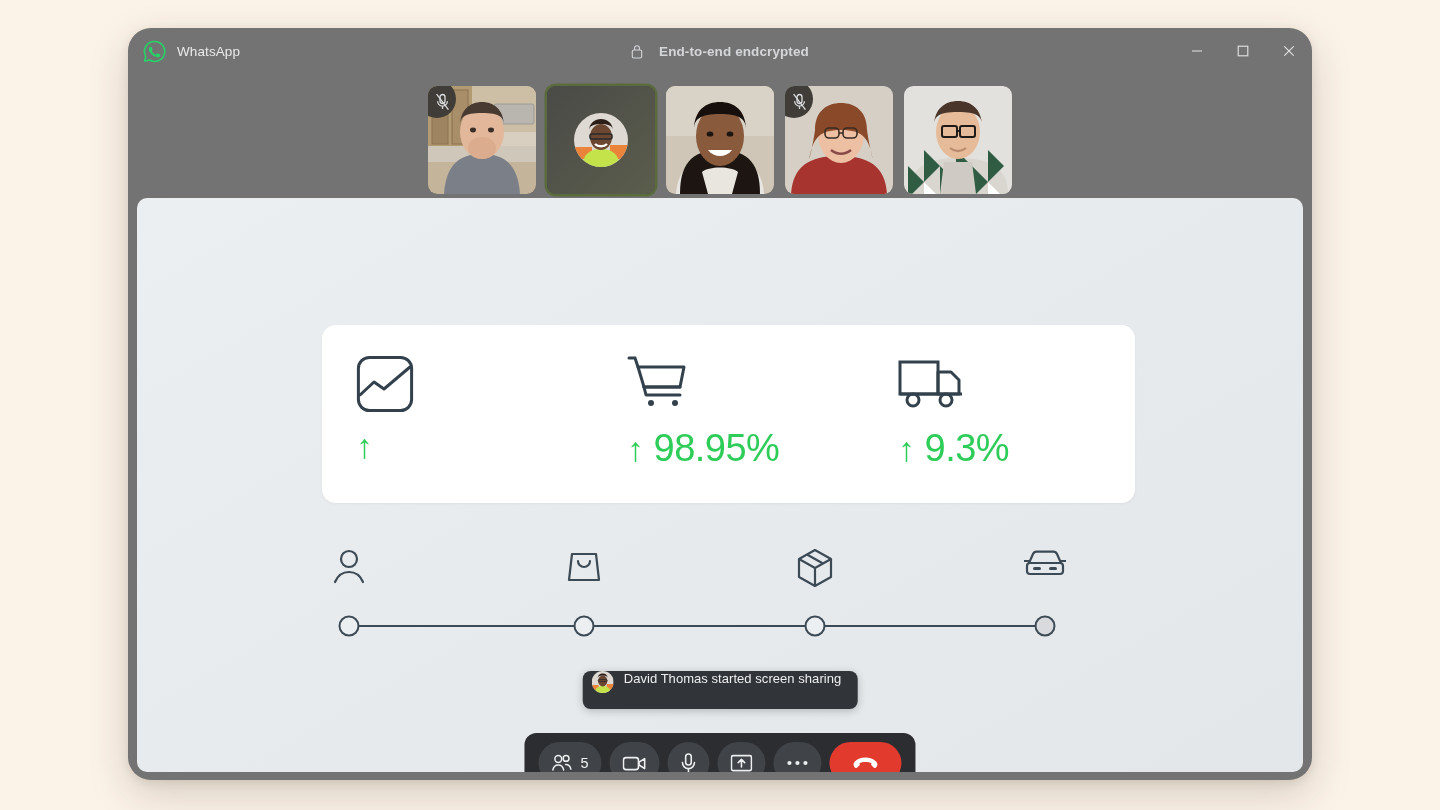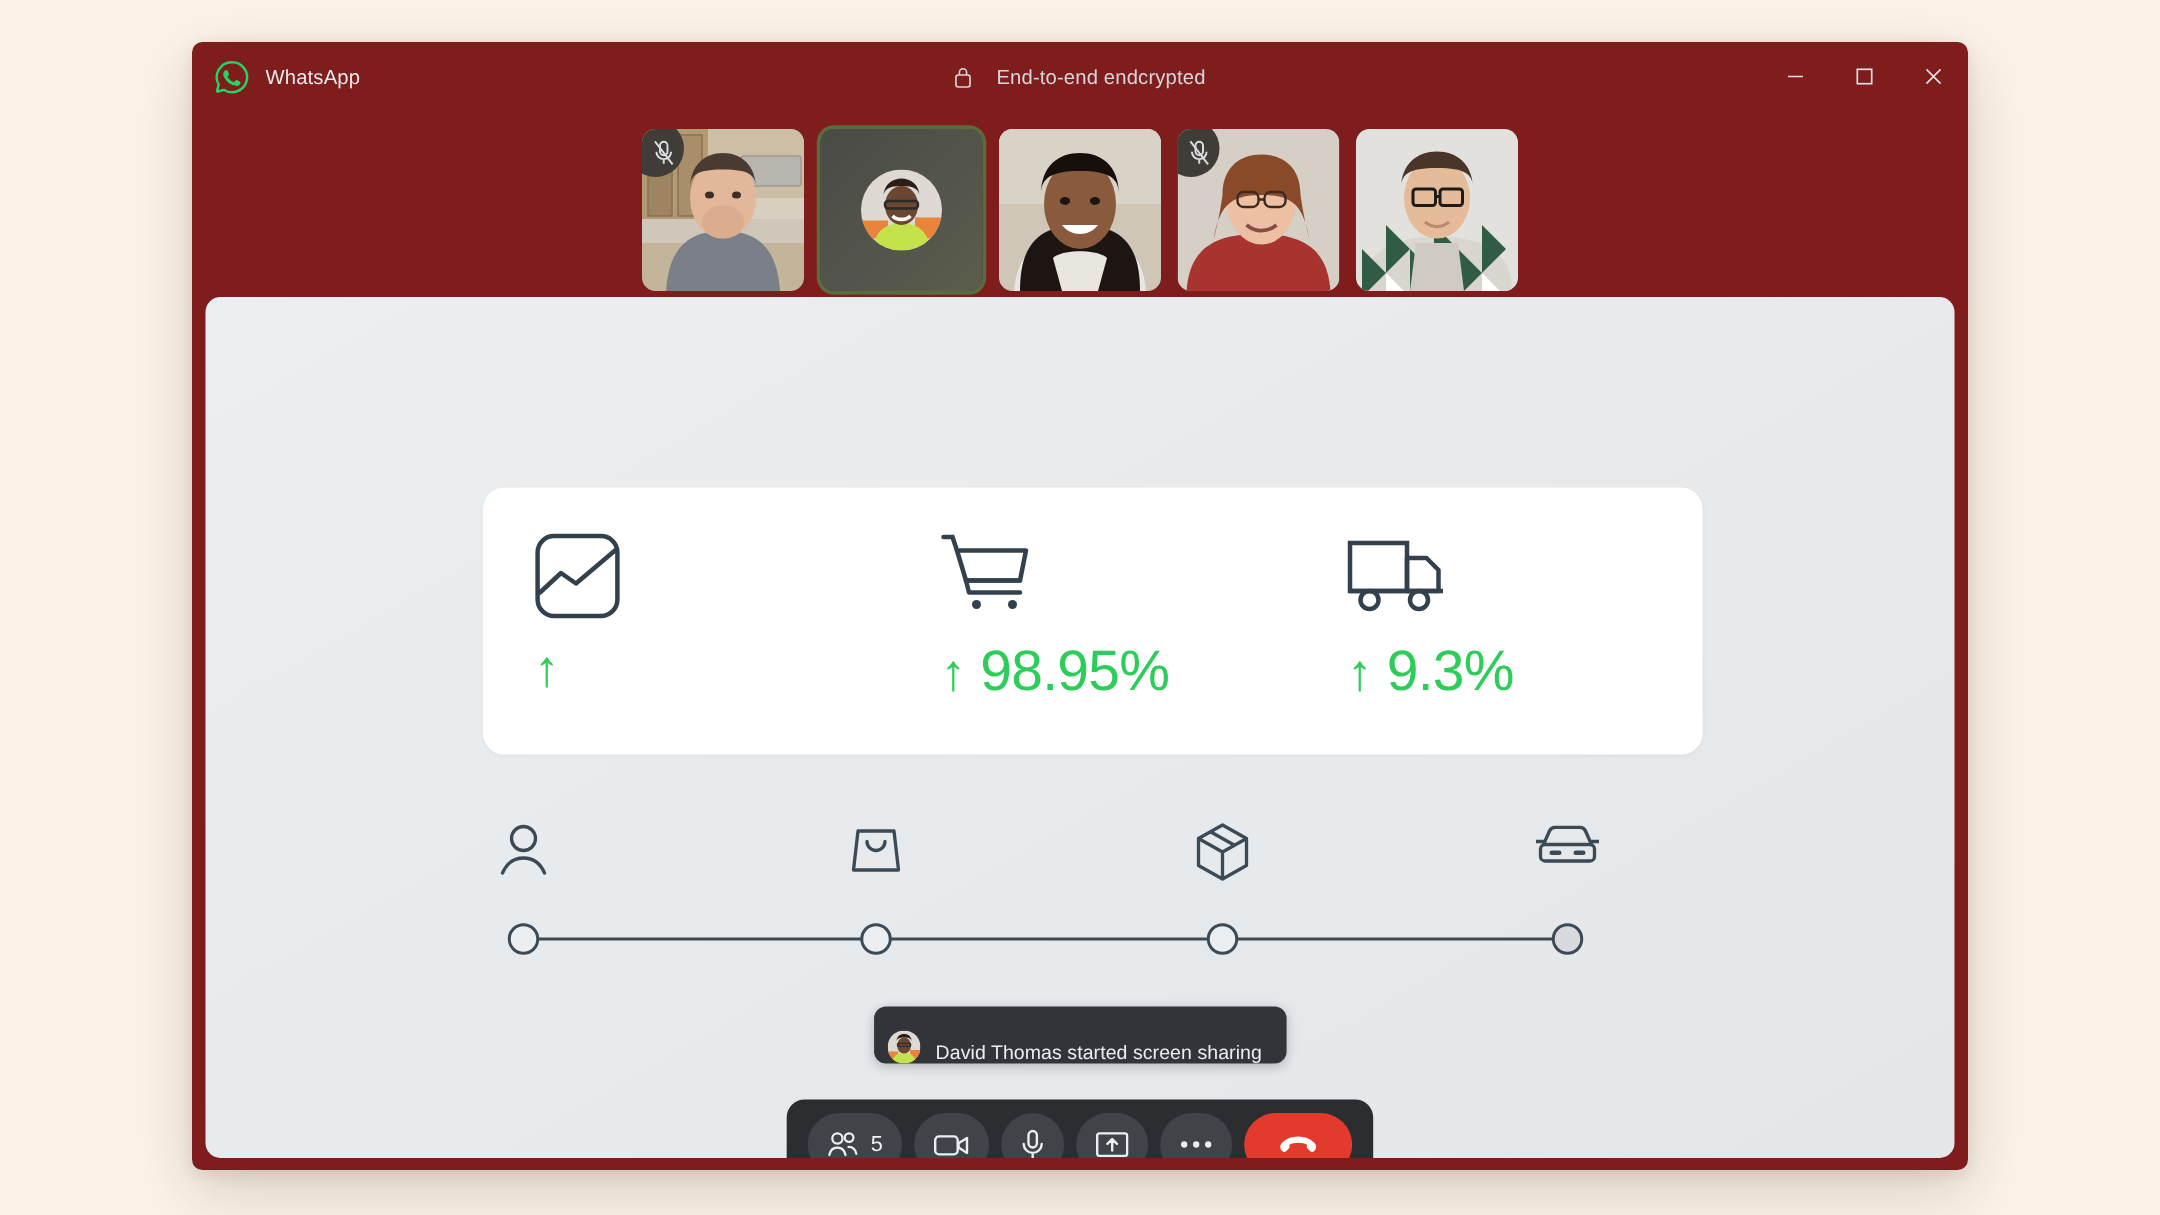--- a/index.html
+++ b/index.html
@@ -8,37 +8,37 @@
     background: #fbf2e8;
     font-family: "Liberation Sans", sans-serif;
     overflow: hidden;
   }
 
   
   #app-window {
     position: absolute;
     left: 128px; top: 28px;
     width: 1184px; height: 752px;
-    background: #7f1d1d;
-    border-radius: 7px;
+    background: #737373;
+    border-radius: 23px;
     box-shadow: 0 14px 40px rgba(60,45,30,.18), 0 3px 10px rgba(60,45,30,.10);
     overflow: hidden;
   }
 
   
   #title-bar {
     position: absolute; left: 0; top: 0;
     width: 100%; height: 46px;
     display: flex; align-items: center;
   }
   .tb-left { display: flex; align-items: center; gap: 11px; padding-left: 15px; width: 300px; }
   .wa-logo { width: 23px; height: 23px; display: block; }
   .tb-app-name { color: #e9eaec; font-size: 13.5px; letter-spacing: .1px; }
   .tb-center {
-    flex: 1; display: flex; align-items: center; justify-content: center; gap: 16px;
+    flex: 1; display: flex; align-items: center; justify-content: center; gap: 16px; font-weight: bold;
   }
   .tb-enc-text { color: #d4d6d9; font-size: 13.5px; letter-spacing: .1px; }
   .lock-icon { width: 12px; height: 15px; display: block; }
   .tb-right { width: 300px; display: flex; justify-content: flex-end; align-items: center; }
   .win-btn {
     width: 46px; height: 46px;
     display: flex; align-items: center; justify-content: center;
     cursor: default;
   }
   .win-btn svg { display:block; }
@@ -133,21 +133,21 @@
   .step-dot.filled { background: #d8dade; }
 
   
   #toast {
     position: absolute;
     left: 50%; transform: translateX(-50%);
     top: 473px;
     height: 38px;
     background: #313438;
     border-radius: 8px;
-    display: flex; align-items: flex-end; gap: 10px;
+    display: flex; align-items: flex-start; gap: 10px;
     padding: 0 16px 0 9px;
     box-shadow: 0 2px 8px rgba(0,0,0,.22);
   }
   .toast-avatar { width: 22px; height: 22px; border-radius: 50%; overflow: hidden; flex: none; }
   .toast-text { color: #edeef0; font-size: 13px; letter-spacing: .05px; white-space: nowrap; }
 
   
   #control-bar {
     position: absolute;
     left: 50%; transform: translateX(-50%);

